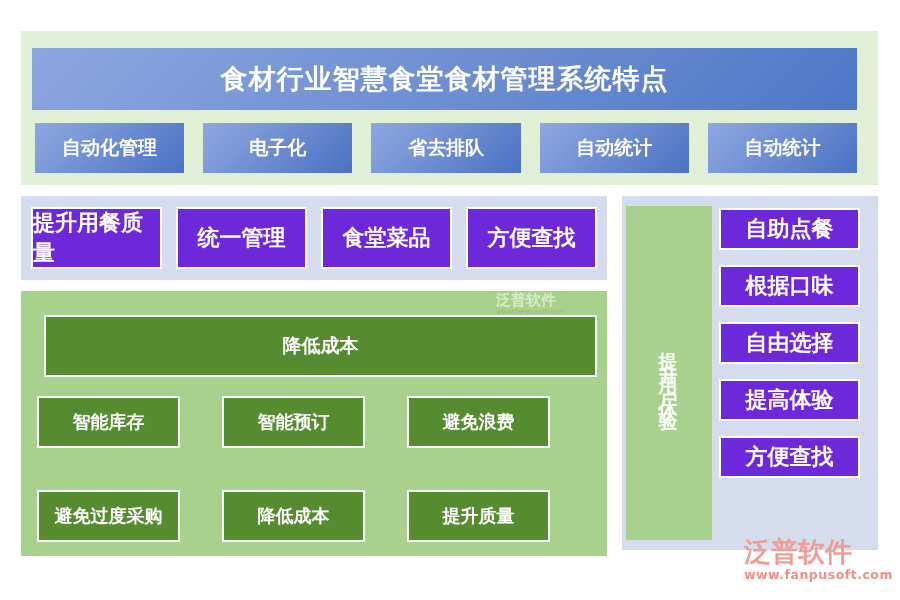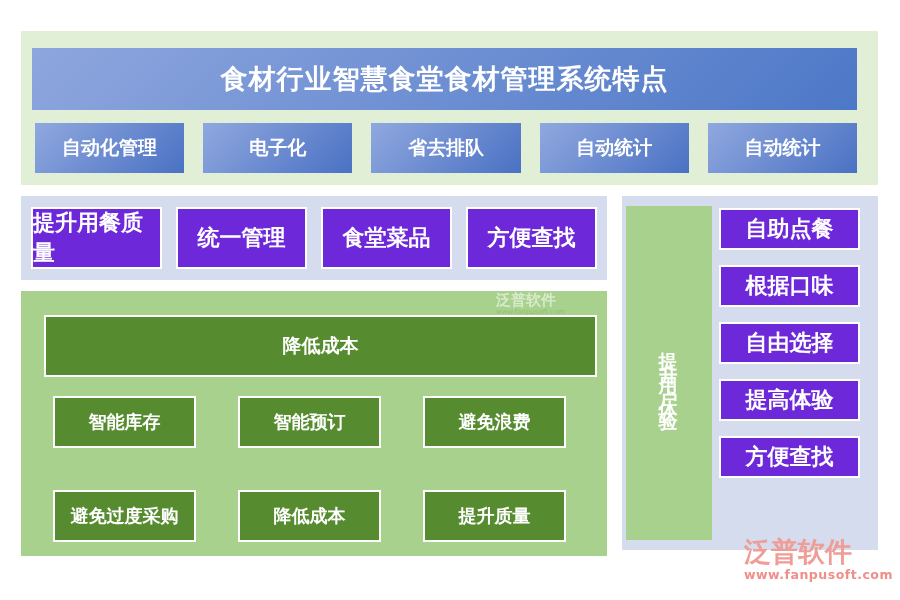--- a/index.html
+++ b/index.html
@@ -43,21 +43,21 @@
     position:absolute;left:21px;top:291px;width:586px;height:265px;
     background:#a8d18d;
   }
   .cost-header{
     position:absolute;left:23px;top:24px;width:553px;height:62px;
     background:#568c2f;border:2px solid #ffffff;box-sizing:border-box;
     display:flex;align-items:center;justify-content:center;
     color:#ffffff;font-size:19px;font-weight:bold;
   }
   .cost-grid{
-    position:absolute;left:32px;top:105px;
+    position:absolute;left:16px;top:105px;
     display:grid;grid-template-columns:143px 143px 143px;grid-auto-rows:52px;
     column-gap:12px;row-gap:20px;gap:42px;
   }
   .dark-btn{
     background:#568c2f;border:2px solid #ffffff;box-sizing:border-box;
     display:flex;align-items:center;justify-content:center;
     color:#ffffff;font-size:18px;font-weight:bold;
   }
   
   .watermark{

